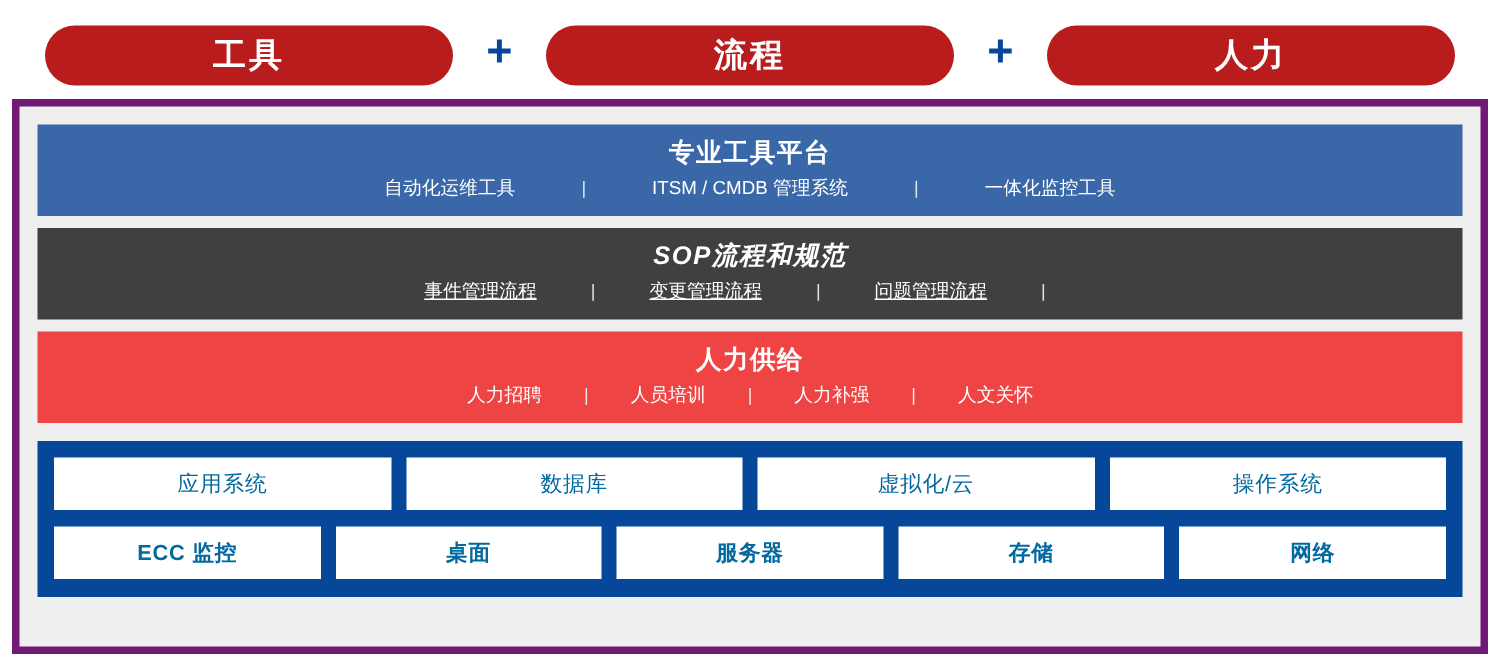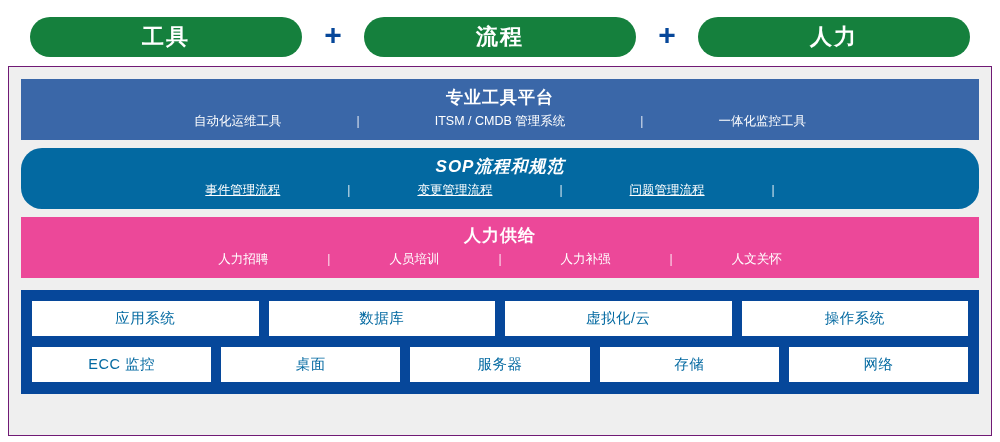--- a/index.html
+++ b/index.html
@@ -30,21 +30,21 @@
     gap: 0;
     padding: 11px 26px 0 26px;
     box-sizing: border-box;
     height: 62px;
   }
   .pill {
     flex: 0 0 auto;
     width: 272px;
     height: 40px;
     border-radius: 20px;
-    background: #15803d;
+    background: #b91c1c;
     color: #ffffff;
     display: flex;
     align-items: center;
     justify-content: center;
     font-size: 22px;
     font-weight: bold;
     letter-spacing: 2px;
     user-select: none;
   }
   .plus {
@@ -55,57 +55,56 @@
     font-size: 30px;
     font-weight: bold;
     line-height: 1;
     padding-bottom: 4px;
   }
 
   
   .stack {
     position: relative;
     margin: 4px 8px 0 8px;
-    border: 1px solid #701a75;
+    border: 5px solid #701a75;
     background: #efefef;
     padding: 12px 12px 12px 12px;
     box-sizing: border-box;
     height: 370px;
   }
 
   
   .band {
     box-sizing: border-box;
     padding: 6px 10px 9px 10px;
     color: #ffffff;
     text-align: center;
     margin-bottom: 8px;
   }
   .band.tools    { background: #3a67a8; }
-  .band.sop      { background: #0369a1; border-radius: 21px; }
-  .band.manpower { background: #ec4899; }
+  .band.sop      { background: #404040; }
+  .band.manpower { background: #ef4444; }
 
   .band-title {
     font-size: 17px;
     font-weight: bold;
     letter-spacing: 1px;
     line-height: 26px;
     white-space: nowrap;
   }
   .band.sop .band-title {
     font-style: italic;
   }
   .band-items {
     display: flex;
     align-items: center;
     justify-content: center;
     font-size: 12.5px;
     line-height: 20px;
     white-space: nowrap;
-    gap: 31px;
   }
   .band-item {
     padding: 0 4px;
   }
   .band-sep {
     color: #ffffff;
     opacity: .85;
     padding: 0 26px;
     font-size: 12px;
   }
@@ -123,20 +122,21 @@
     padding: 11px 11px 12px 11px;
     box-sizing: border-box;
     margin-top: 12px;
   }
   .infra-row {
     display: flex;
     gap: 10px;
   }
   .infra-row + .infra-row {
     margin-top: 11px;
+    font-weight: bold;
   }
   .cell {
     flex: 1 1 0;
     background: #ffffff;
     color: #0369a1;
     height: 35px;
     display: flex;
     align-items: center;
     justify-content: center;
     font-size: 14.5px;

